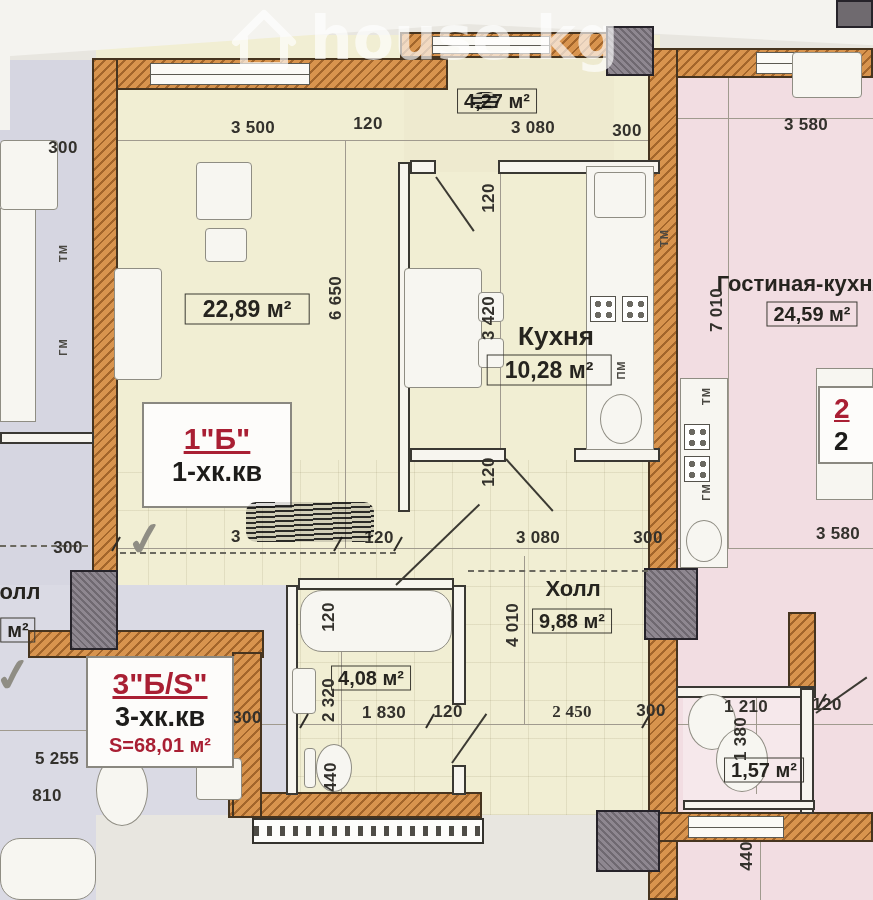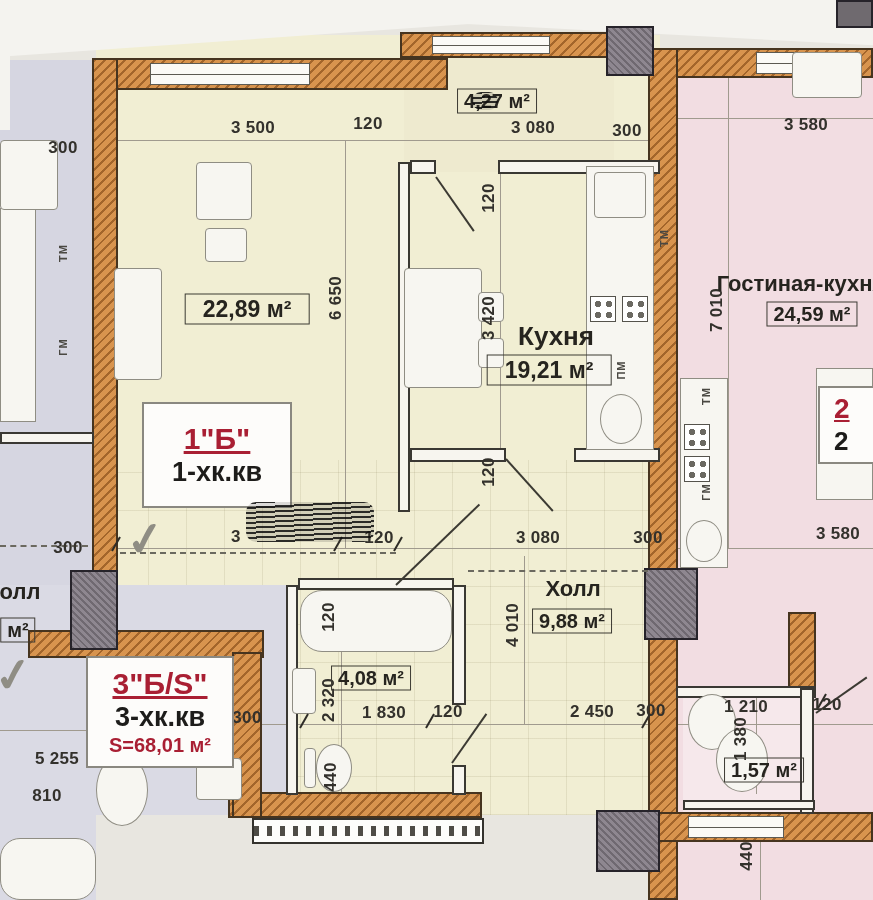--- a/index.html
+++ b/index.html
@@ -181,41 +181,41 @@
   <span class="lbl dim" style="left:379px;top:538px;">120</span>
   <span class="lbl dim" style="left:538px;top:538px;">3 080</span>
   <span class="lbl dim" style="left:648px;top:538px;">300</span>
   <span class="lbl dim" style="left:838px;top:534px;">3 580</span>
   <span class="lbl vlbl dim" style="left:329px;top:617px;">120</span>
   <span class="lbl vlbl dim" style="left:329px;top:700px;">2 320</span>
   <span class="lbl dim" style="left:57px;top:719px;margin-top:40px;">5 255</span>
   <span class="lbl dim" style="left:247px;top:718px;">300</span>
   <span class="lbl dim" style="left:384px;top:713px;">1 830</span>
   <span class="lbl dim" style="left:448px;top:712px;">120</span>
-  <span class="lbl dim" style="left:592px;top:712px;">2 450</span>
+  <span class="lbl dim" style="left:572px;top:712px;font-family:Liberation Serif, serif;">2 450</span>
   <span class="lbl dim" style="left:651px;top:711px;">300</span>
   <span class="lbl dim" style="left:746px;top:707px;">1 210</span>
   <span class="lbl dim" style="left:827px;top:705px;">120</span>
   <span class="lbl dim" style="left:47px;top:796px;">810</span>
   <span class="lbl vlbl dim" style="left:741px;top:739px;">1 380</span>
   <span class="lbl vlbl dim" style="left:331px;top:777px;">440</span>
   <span class="lbl vlbl dim" style="left:747px;top:856px;">440</span>
 
   <div class="tick" style="left:330px;top:543px;"></div>
   <div class="tick" style="left:108px;top:543px;"></div>
   <div class="tick" style="left:390px;top:543px;"></div>
   <div class="tick" style="left:422px;top:720px;"></div>
   <div class="tick" style="left:296px;top:720px;"></div>
   <div class="tick" style="left:638px;top:720px;"></div>
   <div class="tick" style="left:814px;top:700px;"></div>
 
   <span class="lbl areabox sm" style="left:497px;top:101px;">4,27 м²</span>
   <span class="lbl areabox" style="left:247px;top:309px;">22,89 м²</span>
   <span class="lbl roomname" style="left:556px;top:336px;">Кухня</span>
-  <span class="lbl areabox" style="left:549px;top:370px;">19,21 м²</span>
+  <span class="lbl areabox" style="left:549px;top:370px;">10,28 м²</span>
   <span class="lbl roomname sm" style="left:573px;top:589px;">Холл</span>
   <span class="lbl areabox sm" style="left:572px;top:621px;">9,88 м²</span>
   <span class="lbl areabox sm" style="left:371px;top:678px;">4,08 м²</span>
   <span class="lbl roomname sm" style="left:801px;top:284px;">Гостиная-кухня</span>
   <span class="lbl areabox sm" style="left:812px;top:314px;">24,59 м²</span>
   <span class="lbl areabox sm" style="left:764px;top:770px;">1,57 м²</span>
   <span class="lbl roomname sm" style="left:20px;top:592px;">олл</span>
   <span class="lbl areabox sm" style="left:18px;top:630px;">м²</span>
 
   <span class="lbl vlbl app" style="left:621px;top:370px;">ПМ</span>
@@ -237,14 +237,20 @@
   <div class="aptbox" style="left:818px;top:386px;width:80px;height:78px;align-items:flex-start;padding-left:14px;">
     <span class="aptname" style="font-size:28px;">2</span>
     <span class="apttype" style="font-size:26px;">2</span>
   </div>
 
   <div class="scribble" style="left:246px;top:502px;width:128px;height:40px;"></div>
   <div class="scribble" style="left:472px;top:92px;width:26px;height:18px;"></div>
   <span class="check" style="left:126px;top:512px;">✓</span>
   <span class="check" style="left:-6px;top:648px;">✓</span>
 
+  <div class="wm" style="left:228px;top:2px;">
+    <svg width="72" height="72" viewBox="0 0 72 72">
+      <path d="M8 40 L36 12 L64 40 M16 36 V64 H56 V36" fill="none" stroke="rgba(255,255,255,0.66)" stroke-width="8" stroke-linejoin="round" stroke-linecap="round"></path>
+    </svg>
+    <span>house.kg</span>
+  </div>
 
 </div>
 
 </body></html>

